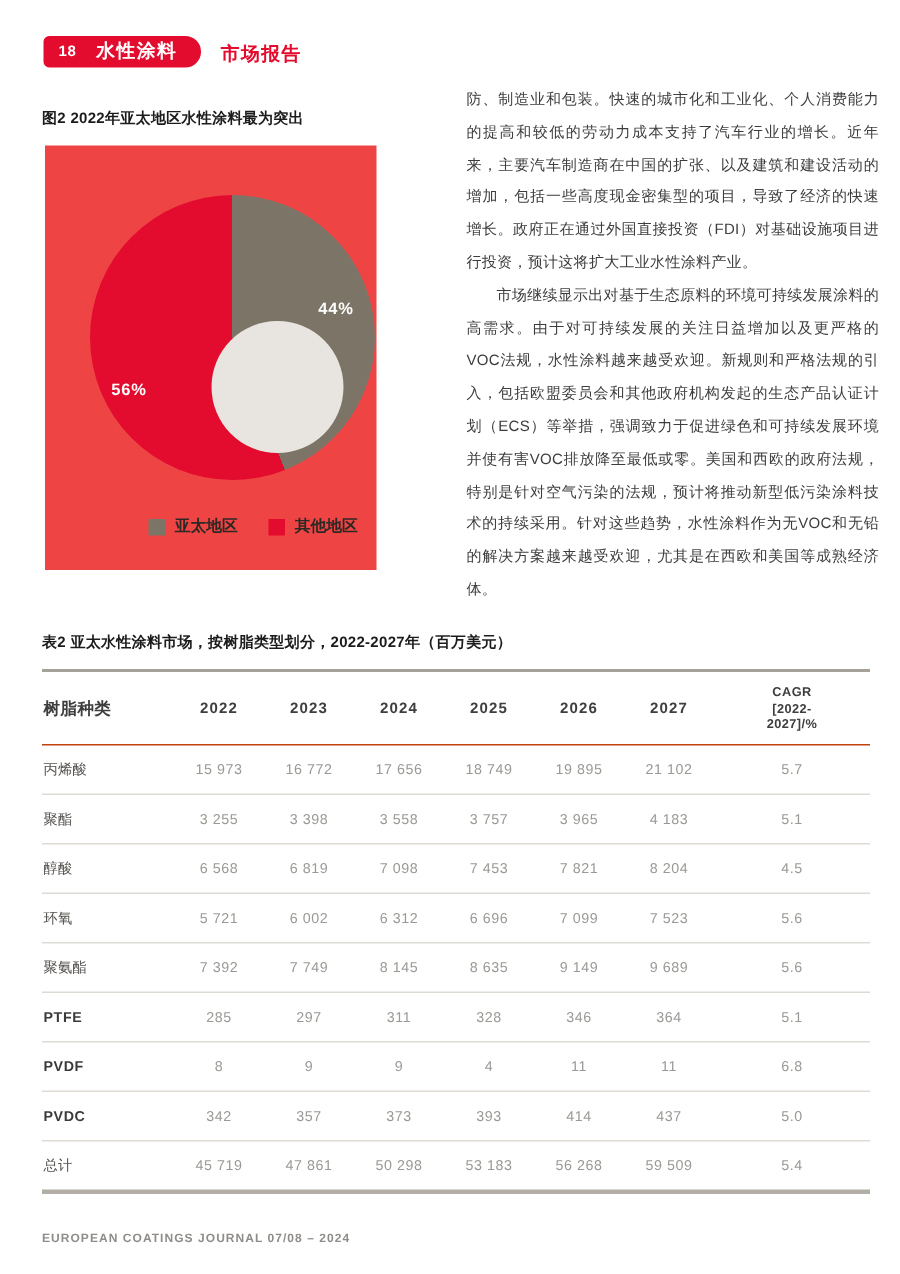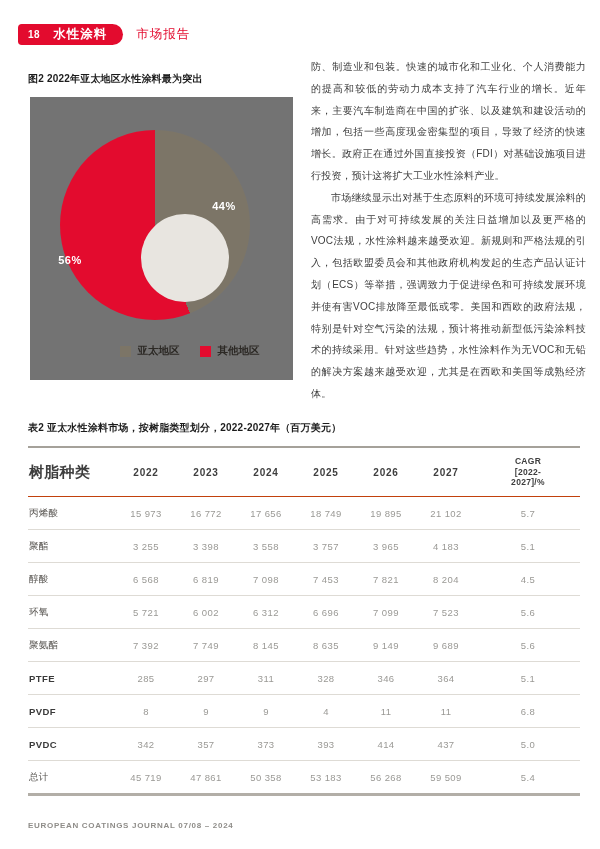--- a/index.html
+++ b/index.html
@@ -2,36 +2,36 @@
 <html><head>
 <meta charset="utf-8">
 <style>
   html,body{margin:0;padding:0;}
   body{
     width:600px;height:849px;background:#ffffff;position:relative;overflow:hidden;
     font-family:"Liberation Sans","DejaVu Sans",sans-serif;
     -webkit-font-smoothing:antialiased;
   }
   
-  .header{position:absolute;left:18px;top:24px;display:flex;align-items:center;gap:13px;}
+  .header{position:absolute;left:29px;top:24px;display:flex;align-items:flex-end;gap:13px;}
   .badge{
     background:var(--brand-red,#e30b2e);color:#fff;height:21px;display:flex;align-items:center;
     border-radius:4px 11px 11px 4px;padding:0 16px 0 10px;
   }
   .badge .pagenum{font-size:10px;font-weight:bold;margin-right:13px;letter-spacing:.5px;}
   .badge .section{font-size:12.5px;font-weight:bold;letter-spacing:1px;}
-  .category{color:var(--brand-red,#e30b2e);font-size:12.5px;font-weight:normal;letter-spacing:1px;}
+  .category{color:var(--brand-red,#e30b2e);font-size:12.5px;font-weight:bold;letter-spacing:1px;}
   
   .fig-title{position:absolute;left:28px;top:60px;font-size:10px;font-weight:bold;color:#1c1c1c;letter-spacing:.2px;margin-top:12px;}
-  .chart-panel{position:absolute;left:30px;top:97px;width:263px;height:283px;background:#737373;}
+  .chart-panel{position:absolute;left:30px;top:97px;width:221px;height:283px;background:#ef4444;}
   .donut{position:absolute;left:30px;top:33px;width:190px;height:190px;border-radius:50%;}
   .donut-hole{position:absolute;left:81px;top:84px;width:88px;height:88px;border-radius:50%;background:#e8e5e0;}
   .slice-label{position:absolute;color:#ffffff;font-size:11px;font-weight:bold;transform:translate(-50%,-50%);letter-spacing:.5px;}
   .sl-apac{left:194px;top:109px;}
-  .sl-other{left:40px;top:163px;}
+  .sl-other{left:56px;top:163px;}
   .legend{position:absolute;left:0;bottom:22px;width:100%;display:flex;justify-content:center;gap:20px;padding-left:28px;}
   .legend-item{display:flex;align-items:center;gap:7px;}
   .legend-item .swatch{width:11px;height:11px;display:inline-block;}
   .legend-item span:last-child{font-size:10.5px;font-weight:bold;color:#2c2925;}
   
   .article{position:absolute;left:311px;top:56px;width:275px;}
   .article p{
     margin:0;font-size:10px;line-height:21.8px;color:#3d3d3d;
     text-align:justify;letter-spacing:.2px;
   }
@@ -39,21 +39,21 @@
   
   .tbl-title{position:absolute;left:28px;top:421px;font-size:10px;font-weight:bold;color:#1c1c1c;letter-spacing:.2px;}
   table.data{
     position:absolute;left:28px;top:446px;width:552px;border-collapse:collapse;table-layout:fixed;
     border-top:2px solid #a5a19a;border-bottom:3px solid #b2aea7;
   }
   table.data th{
     font-size:10px;font-weight:bold;color:#3e3e3e;text-align:center;vertical-align:middle;
     height:46px;letter-spacing:.8px;border-bottom:1px solid #c2410c;white-space:pre-line;
   }
-  table.data th.c-label{text-align:left;font-size:15px;letter-spacing:.3px;}
+  table.data th.c-label{text-align:left;font-size:11px;letter-spacing:.3px;}
   table.data th.c-cagr{font-size:8.5px;line-height:10.5px;letter-spacing:.3px;font-weight:bold;}
   table.data td{
     height:30px;font-size:9.5px;color:#9a9995;text-align:center;letter-spacing:.4px;
     border-bottom:1px solid #dedbd5;
   }
   table.data tr:last-child td{border-bottom:none;}
   table.data td.c-label{text-align:left;color:#55524e;letter-spacing:.2px;margin-left:44px;}
   table.data td.c-label.latin{font-weight:bold;color:#3a3a3a;letter-spacing:.4px;}
   
   .footer{position:absolute;left:28px;top:821px;font-size:8px;color:#8f8d89;letter-spacing:.7px;font-weight:bold;}
@@ -197,21 +197,21 @@
         <td>373</td>
         <td>393</td>
         <td>414</td>
         <td>437</td>
         <td>5.0</td>
       </tr>
       <tr>
         <td class="c-label">总计</td>
         <td>45 719</td>
         <td>47 861</td>
-        <td>50 358</td>
+        <td>50 298</td>
         <td>53 183</td>
         <td>56 268</td>
         <td>59 509</td>
         <td>5.4</td>
       </tr>
     </tbody>
 </table>
 
 <div class="footer">EUROPEAN COATINGS JOURNAL 07/08 – 2024</div>
 

